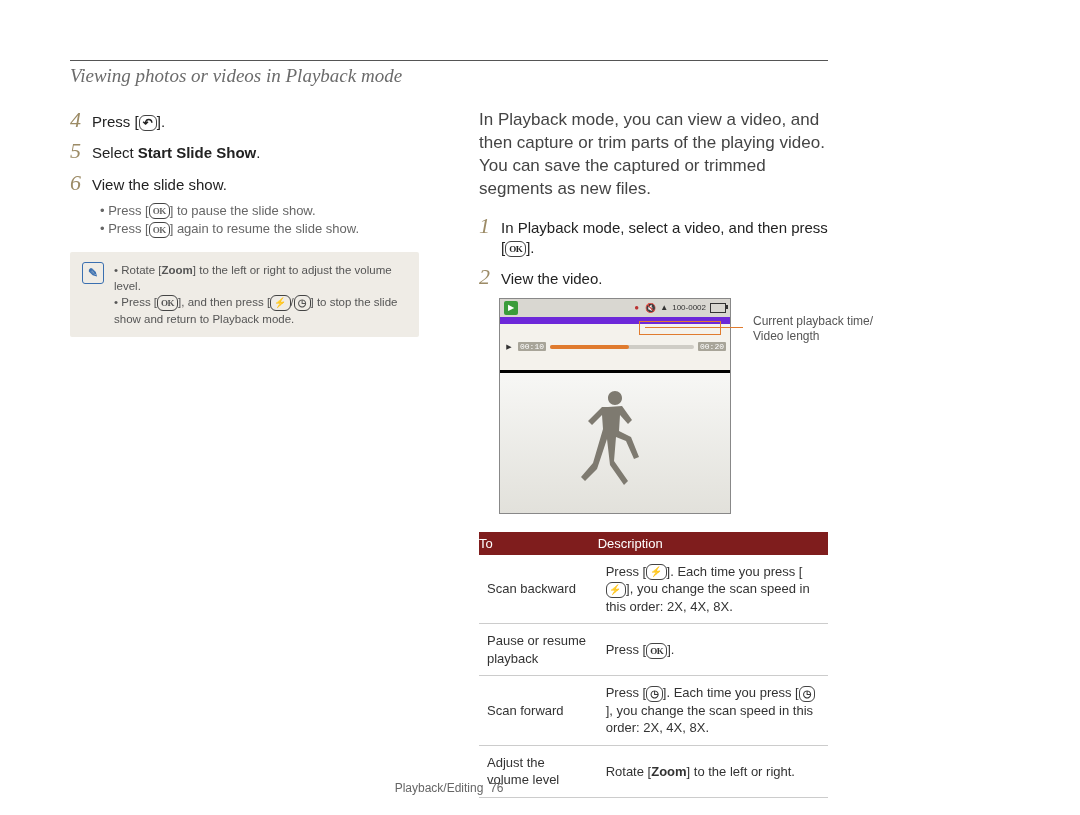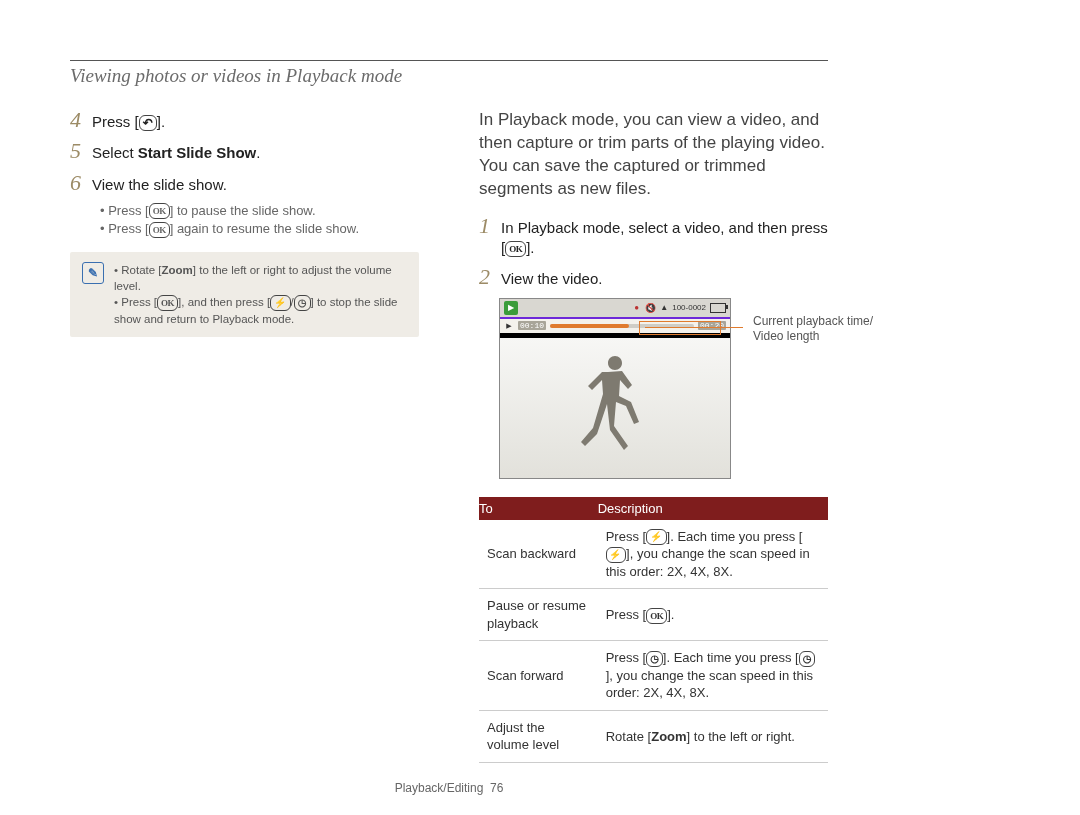--- a/index.html
+++ b/index.html
@@ -141,21 +141,21 @@
   .video-screen {
     width: 230px;
     border: 1px solid #888;
     background: #fff;
   }
   .video-bar {
     display: flex;
     align-items: center;
     height: 18px;
     background: #d9d7d1;
-    border-bottom: 2px solid #6d28d9;
+    border-bottom: 7px solid #6d28d9;
     font-size: 8px;
     color: #333;
     padding: 0 4px;
     gap: 4px;
     justify-content: flex-end;
   }
   .play-badge {
     width: 14px; height: 14px;
     background: #3a9c3a;
     display: flex; align-items:center; justify-content:center;
@@ -166,22 +166,22 @@
   .play-badge::before { content: "▶"; }
   .video-bar .rec::before { content: "●"; color:#b33; margin-right:2px;}
   .video-bar .snd::before { content: "🔇"; font-size:9px;}
   .video-bar .mount::before { content: "▲"; font-size:8px;}
   .video-bar .batt {
     display:inline-block; width:14px; height:8px; border:1px solid #333; position:relative;
   }
   .video-bar .batt::after{content:"";position:absolute;right:-3px;top:1px;width:2px;height:4px;background:#333;}
   .time-bar {
     display:flex; align-items:center; height:14px;
-    background:#f4f2ec; border-bottom:5px solid #000000;
-    padding:0 4px; gap:4px; position:relative;
+    background:#f4f2ec; border-bottom:3px solid #000000;
+    padding:16px 4px; gap:4px; position:relative;
   }
   .prog {
     flex:1; height:4px; background:#cfcdc6; border-radius:2px; position:relative;
   }
   .prog .fill { position:absolute; left:0; top:0; bottom:0; width:55%; background:#e07b2e; border-radius:2px;}
   .time-lbl {
     font-family: "Courier New", monospace;
     font-size:8px;
     background:#a8a599; color:#fff; padding:0 2px; border-radius:1px;
   }

